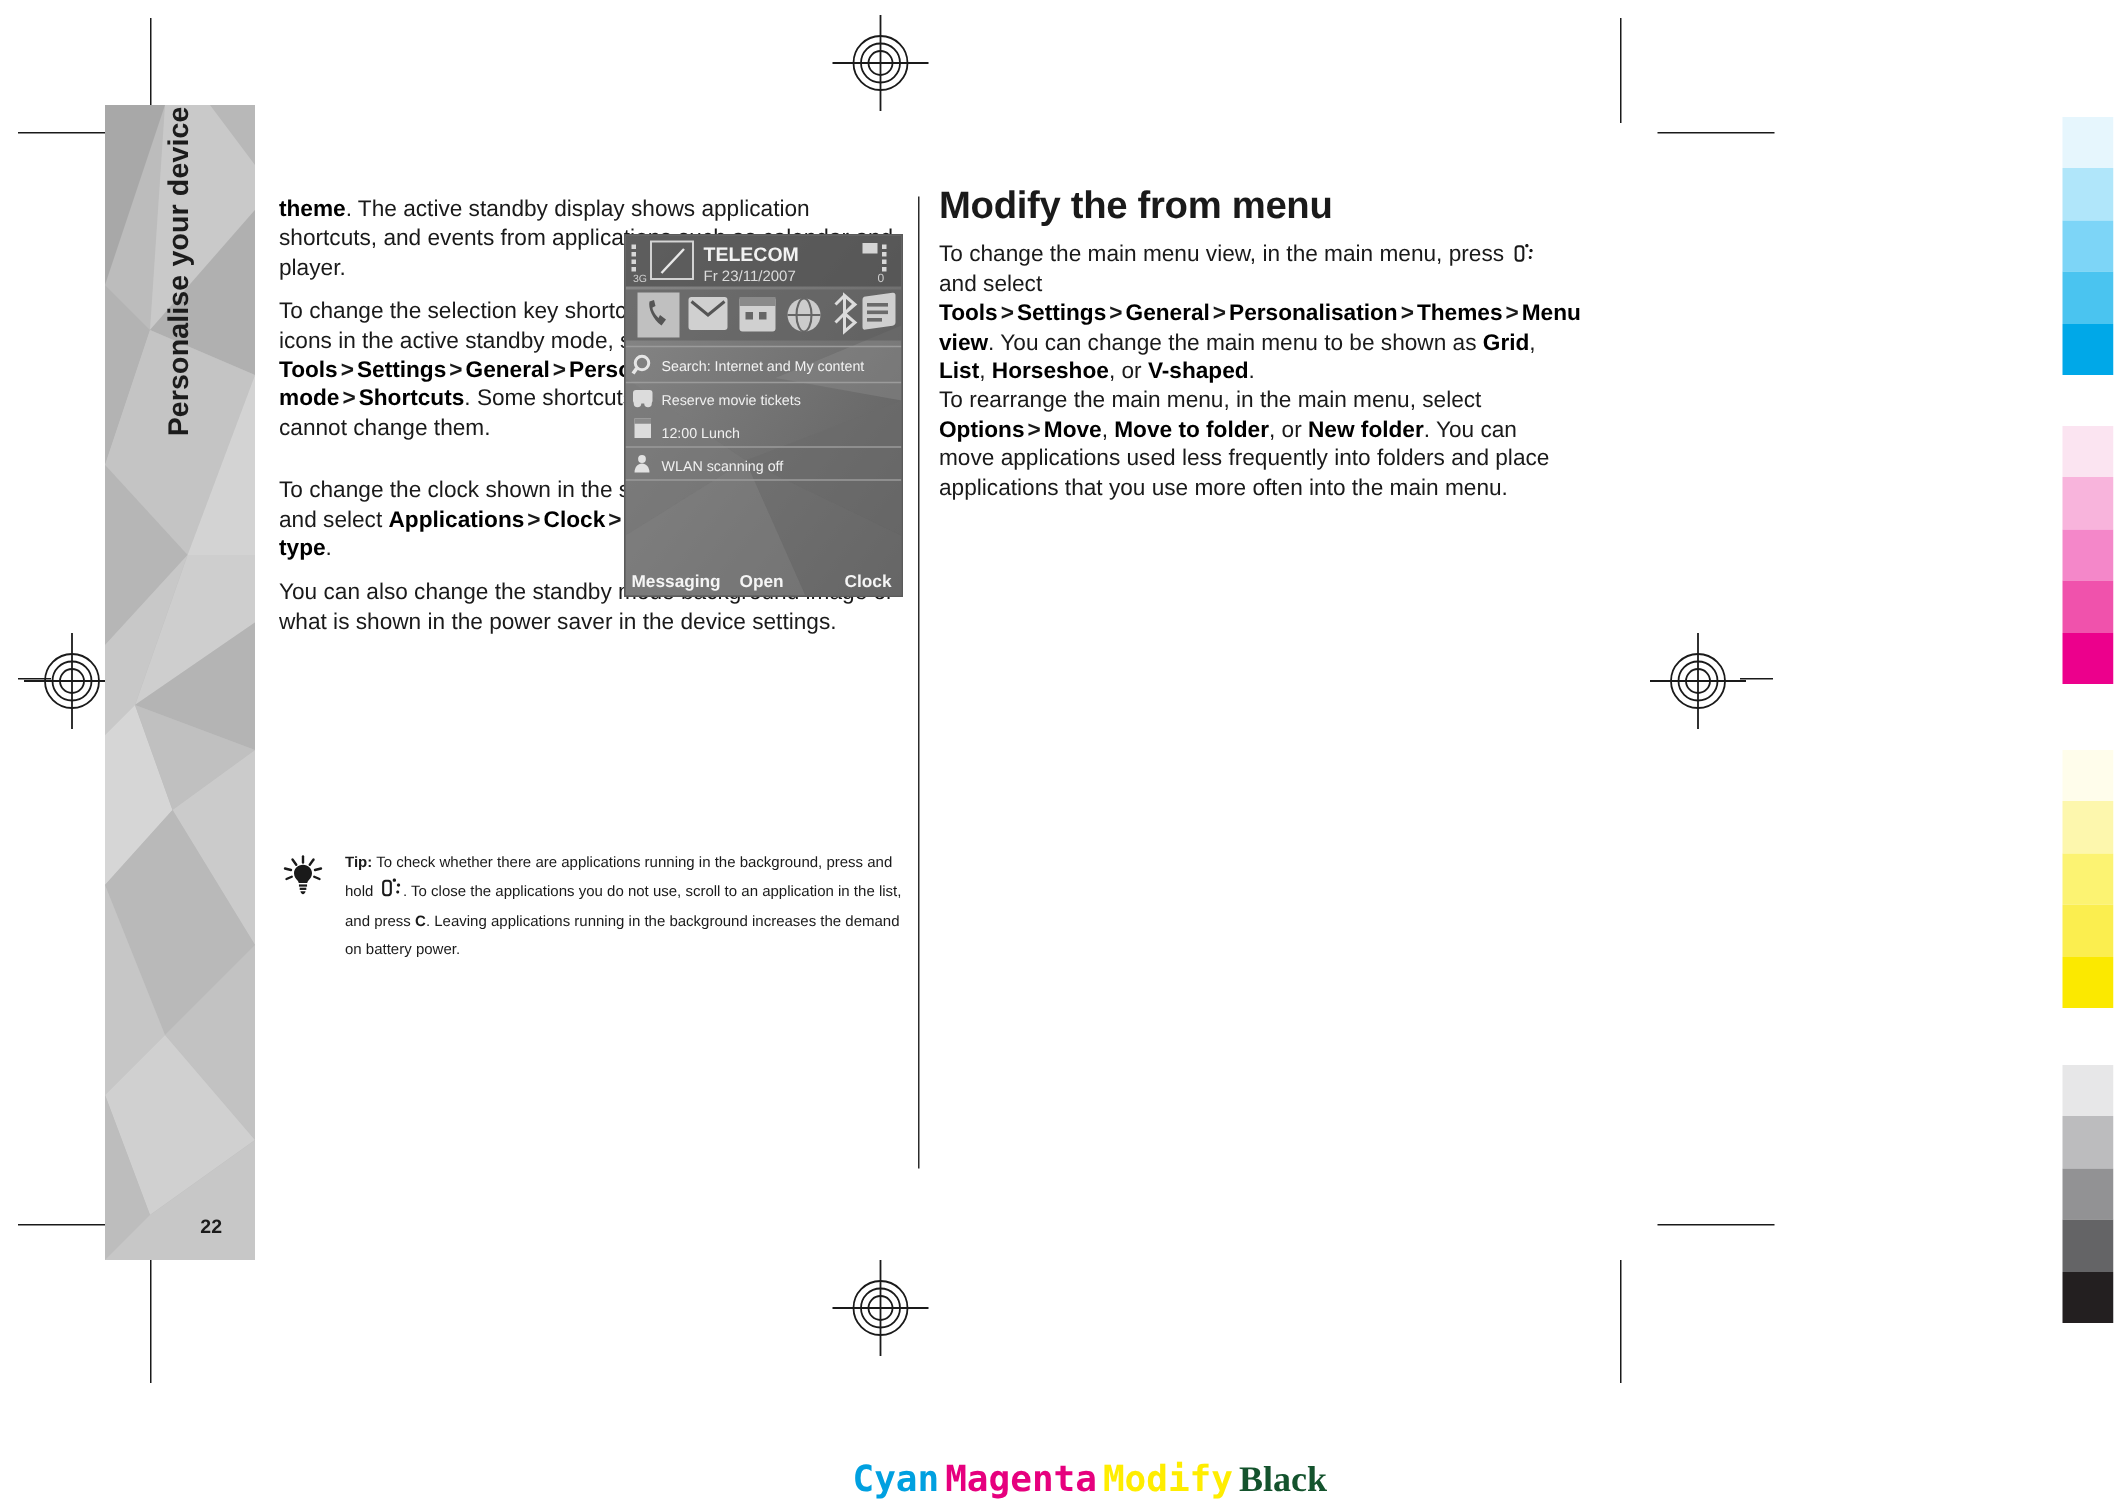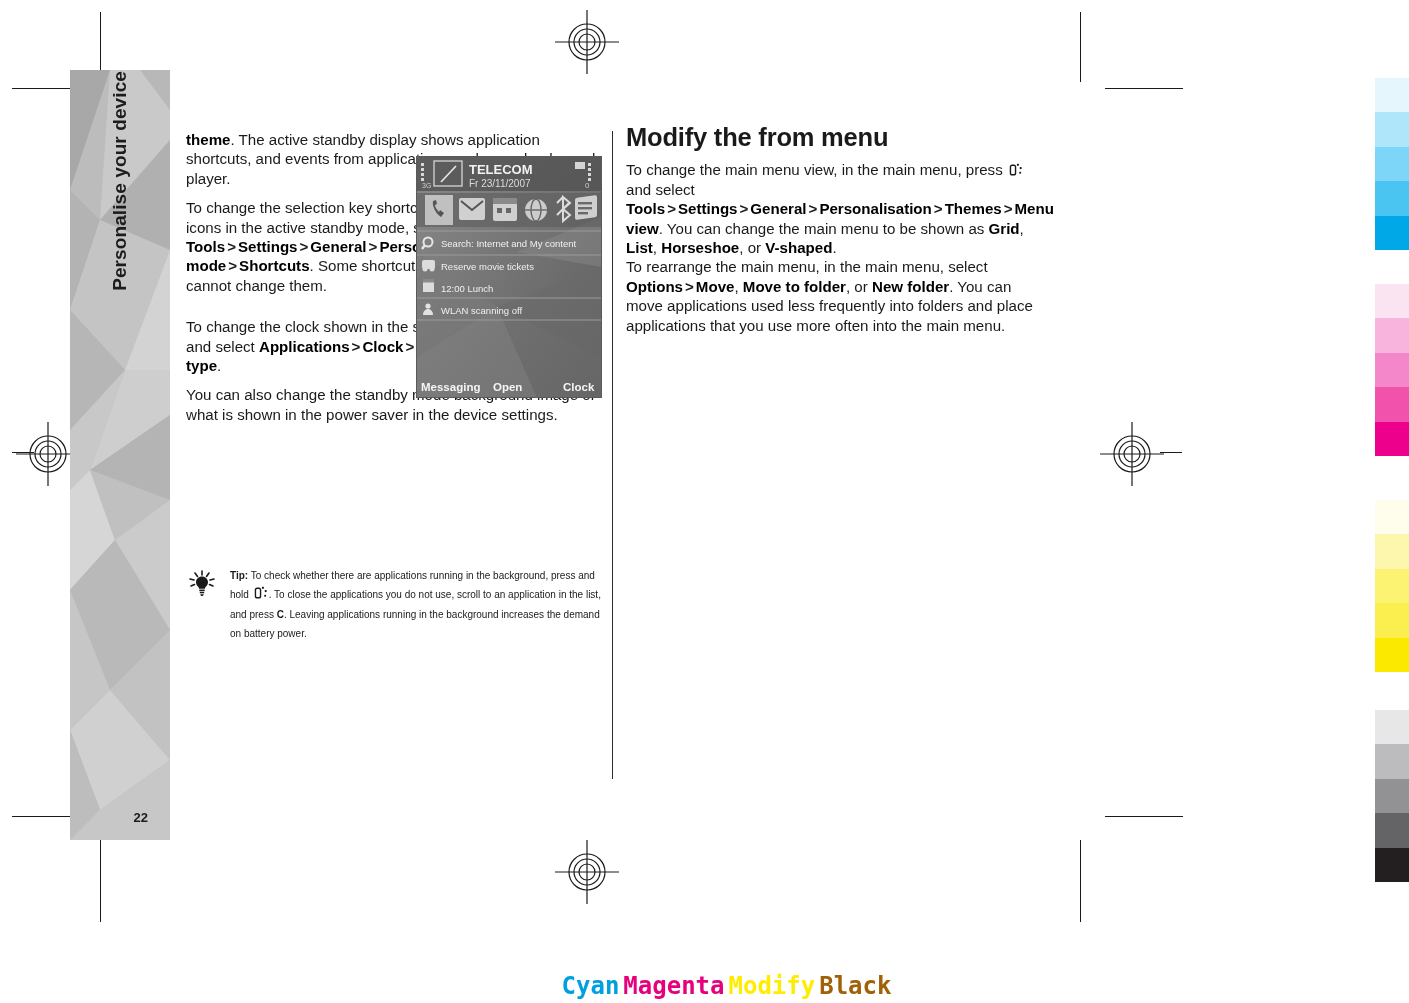--- a/index.html
+++ b/index.html
@@ -356,15 +356,15 @@
       <div class="swatch" style="top: 568.8px; background: rgb(252, 243, 114);"></div>
       <div class="swatch" style="top: 603.2px; background: rgb(251, 238, 79);"></div>
       <div class="swatch" style="top: 637.6px; background: rgb(251, 233, 0);"></div>
       <div class="swatch" style="top: 710px; background: rgb(231, 231, 232);"></div>
       <div class="swatch" style="top: 744.4px; background: rgb(188, 188, 190);"></div>
       <div class="swatch" style="top: 778.8px; background: rgb(146, 146, 148);"></div>
       <div class="swatch" style="top: 813.2px; background: rgb(100, 100, 102);"></div>
       <div class="swatch" style="top: 847.6px; background: rgb(35, 31, 32);"></div>
     </div>
 
-  <div class="cmyk-label" id="cmyk-host"><span style="color: rgb(0, 160, 224); margin-left: 44px;">Cyan</span><span style="color: rgb(230, 0, 126);">Magenta</span><span style="color: rgb(255, 237, 0);">Modify</span><span style="color: #a16207;">Black</span></div>
+  <div class="cmyk-label" id="cmyk-host"><span style="color: rgb(0, 160, 224); margin-left: 44px;">Cyan</span><span style="color: rgb(230, 0, 126);">Magenta</span><span style="color: rgb(255, 237, 0);">Modify</span><span style="color: #14532d; font-family: Liberation Serif, serif;">Black</span></div>
 
 </div>
 
 </body></html>

